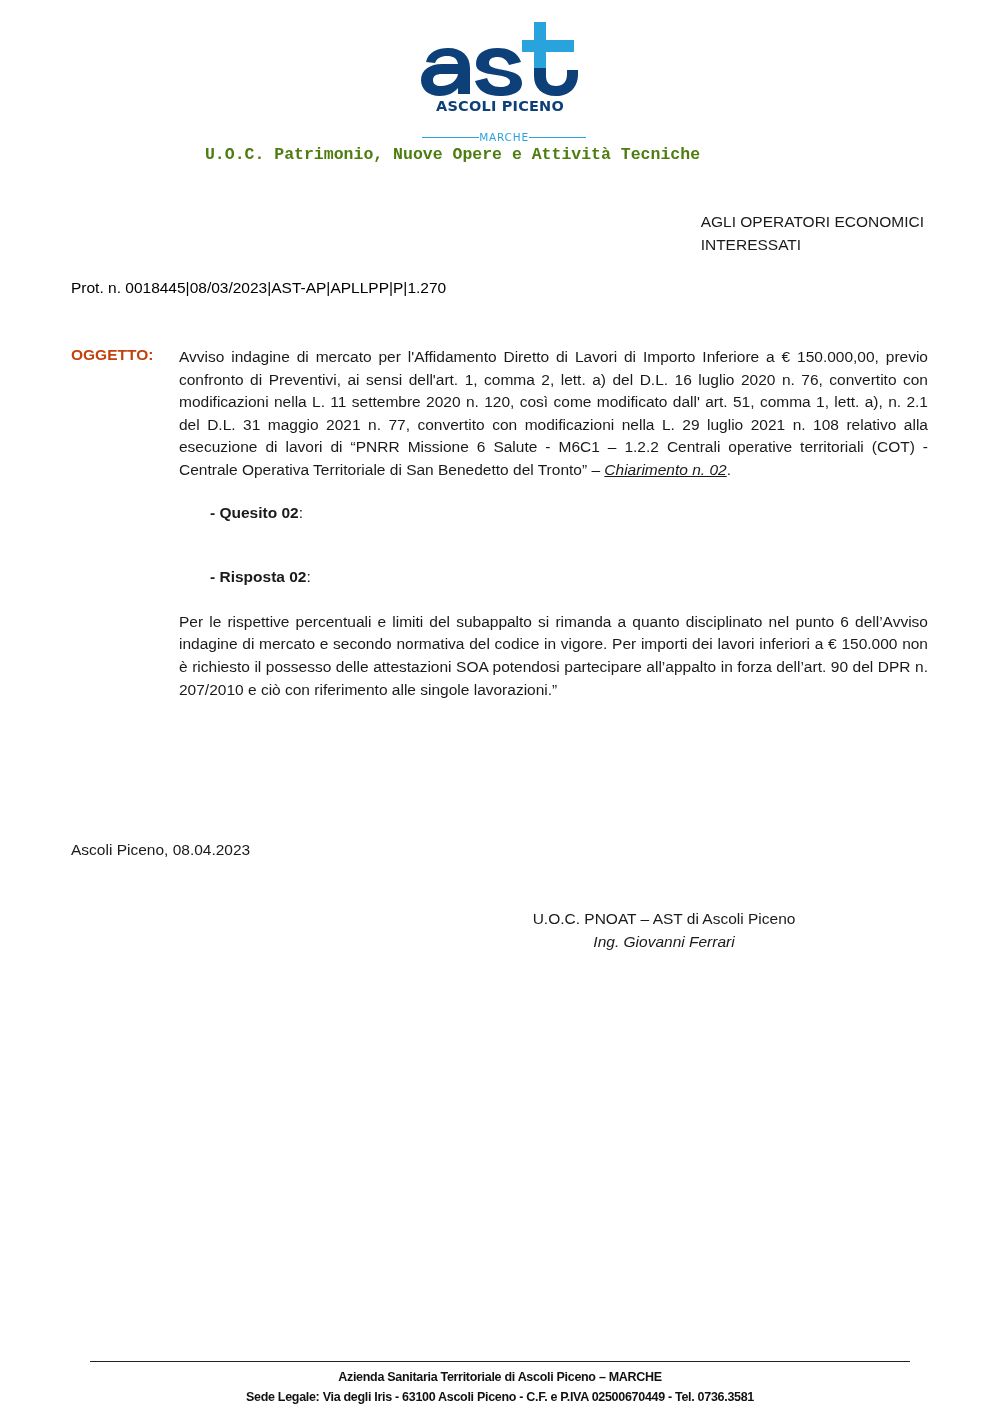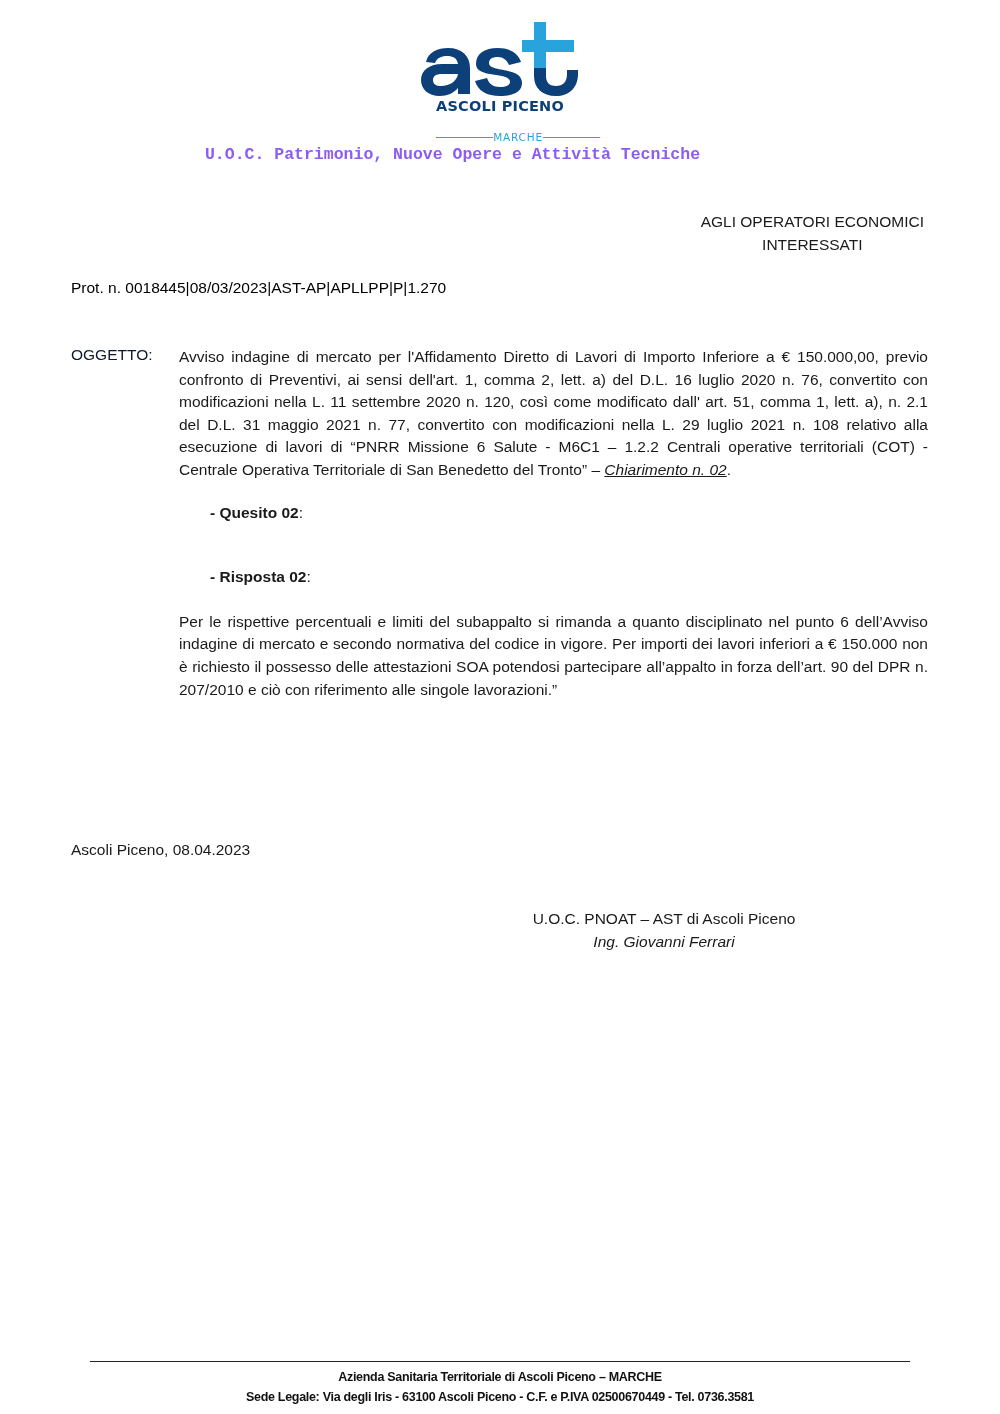--- a/index.html
+++ b/index.html
@@ -6,35 +6,35 @@
   body { width: 1000px; height: 1414px; position: relative; overflow: hidden;
          font-family: "Liberation Sans", sans-serif; color: #111; }
   .page { position: absolute; left: 0; top: 0; width: 1000px; height: 1414px; }
 
   
   .logo { position: absolute; left: 418px; top: 18px; width: 164px; height: 128px; }
   .logo svg { display: block; }
   .logo-name { position: absolute; left: 0; top: 80px; width: 164px; text-align: center;
                font-family: "DejaVu Sans", sans-serif; font-weight: bold; font-size: 14.5px;
                letter-spacing: 0.2px; color: #0d3f78; }
-  .logo-region { position: absolute; left: 18px; top: 111px; width: 164px; height: 16px;
+  .logo-region { position: absolute; left: 4px; top: 111px; width: 164px; height: 16px;
                  display: flex; align-items: center; justify-content: space-between; }
   .logo-region .rule { flex: 1; height: 1px; background: #29a3dc; }
   .logo-region .lbl { font-family: "DejaVu Sans", sans-serif; font-size: 10.5px; color: #29a3dc;
                       letter-spacing: 0.8px; line-height: 14px; }
 
   .office { position: absolute; left: 0; top: 145px; width: 905px; text-align: center;
-            font-family: "Liberation Mono", monospace; font-weight: bold; font-size: 16.5px; color: #8b5cf6; }
+            font-family: "Liberation Mono", monospace; font-weight: bold; font-size: 16.5px; color: #4d7c0f; }
 
-  .recipients { position: absolute; right: 76px; top: 210px; text-align: center;
+  .recipients { position: absolute; right: 76px; top: 210px; text-align: left;
                 font-size: 15.5px; line-height: 23px; color: #1a1a1a; }
 
   .prot { position: absolute; left: 71px; top: 279px; font-size: 15.5px; color: #000000; }
 
-  .subject-label { position: absolute; left: 71px; top: 346px; font-weight: normal; font-size: 15.5px; color: #0f172a; }
+  .subject-label { position: absolute; left: 71px; top: 346px; font-weight: bold; font-size: 15.5px; color: #c2410c; }
 
   .content { position: absolute; left: 179px; top: 346px; width: 749px;
              font-size: 15.5px; line-height: 22.6px; color: #1a1a1a; }
   .content p { margin: 0; text-align: justify; }
   .content .u { text-decoration: underline; font-style: italic; }
   .block-head { margin-top: 20px !important; font-size: 15.5px; }
   .block-head b { font-weight: bold; margin-left: 31px; }
   .gap { height: 22px; }
 
   .cond { font-family: "Liberation Sans Narrow", "Liberation Sans", sans-serif; letter-spacing: -0.35px; }

